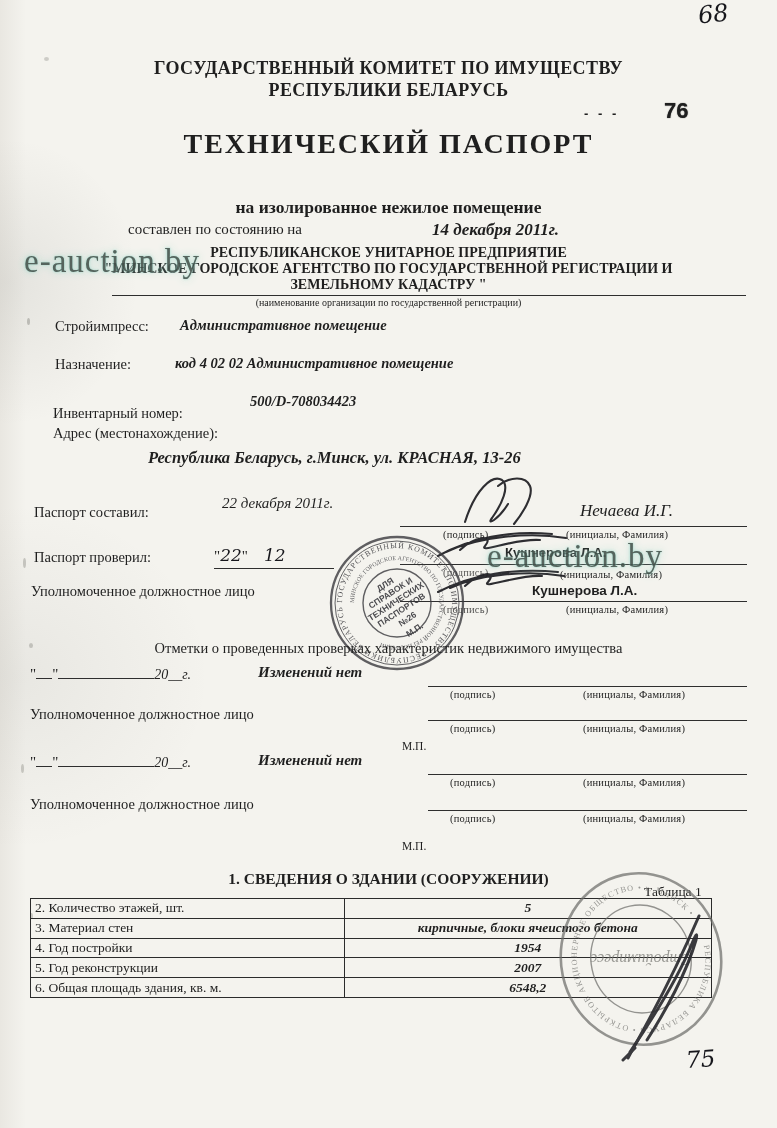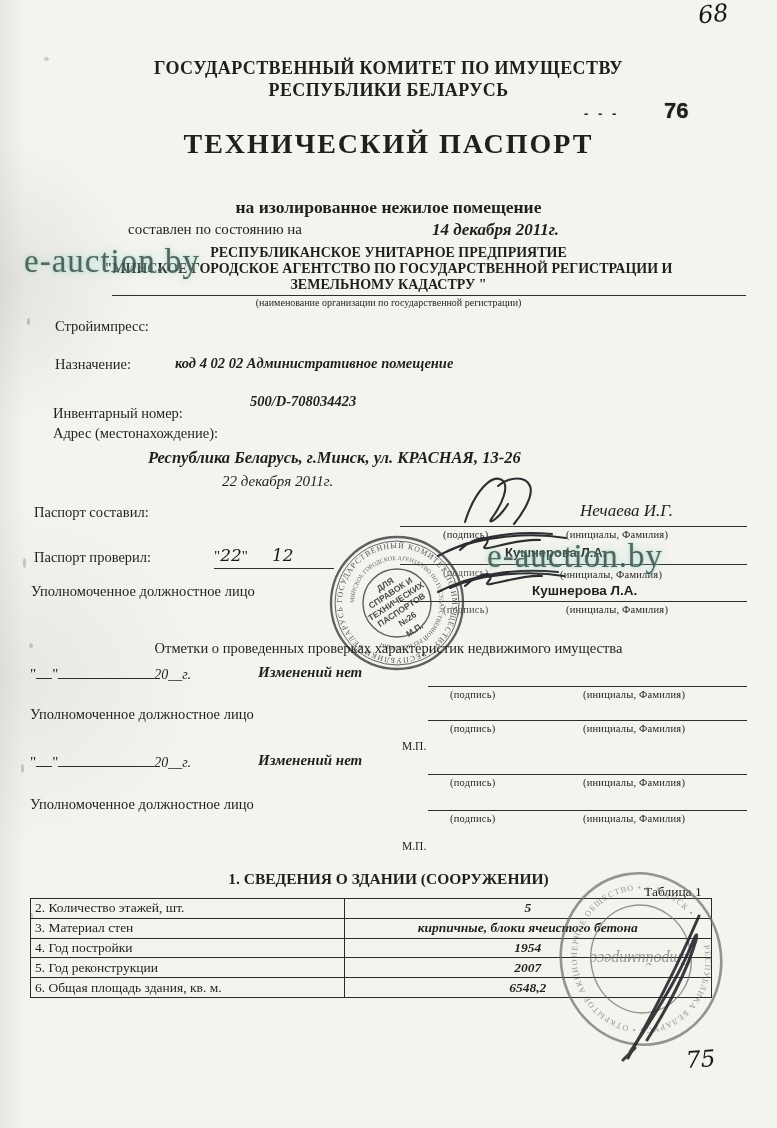--- a/index.html
+++ b/index.html
@@ -58,41 +58,42 @@
 
   <div class="abs ctr b" style="top:245px;font-size:14px">РЕСПУБЛИКАНСКОЕ УНИТАРНОЕ ПРЕДПРИЯТИЕ</div>
   <div class="abs ctr b" style="top:261px;font-size:14px">"МИНСКОЕ ГОРОДСКОЕ АГЕНТСТВО ПО ГОСУДАРСТВЕННОЙ РЕГИСТРАЦИИ И</div>
   <div class="abs ctr b" style="top:277px;font-size:14px">ЗЕМЕЛЬНОМУ КАДАСТРУ "</div>
   <div class="rule" style="left:112px;top:295px;width:634px"></div>
   <div class="abs ctr" style="top:297px;font-size:10px">(наименование организации по государственной регистрации)</div>
 
   <div class="abs wm" style="left:24px;top:243px">e-auction.by</div>
 
   <div class="abs lbl" style="left:55px;top:318px">Стройимпресс:</div>
+  <div class="abs val" style="left:180px;top:317px">Административное помещение</div>
 
   <div class="abs lbl" style="left:55px;top:356px">Назначение:</div>
   <div class="abs val" style="left:175px;top:355px">код 4 02 02 Административное помещение</div>
 
   <div class="abs lbl" style="left:53px;top:405px">Инвентарный номер:</div>
   <div class="abs val" style="left:250px;top:393px">500/D-708034423</div>
 
   <div class="abs lbl" style="left:53px;top:425px">Адрес (местонахождение):</div>
   <div class="abs b it" style="left:148px;top:448px;font-size:16.5px">Республика Беларусь, г.Минск, ул. КРАСНАЯ, 13-26</div>
 
   <div class="abs lbl" style="left:34px;top:504px">Паспорт составил:</div>
-  <div class="abs it" style="left:222px;top:473px;font-size:15px">22 декабря 2011г.</div>
+  <div class="abs it" style="left:222px;top:495px;font-size:15px">22 декабря 2011г.</div>
   <div class="rule" style="left:400px;top:526px;width:347px"></div>
   <div class="abs cap" style="left:443px;top:529px">(подпись)</div>
   <div class="abs it" style="left:580px;top:501px;font-size:17px">Нечаева И.Г.</div>
   <div class="abs cap" style="left:566px;top:529px">(инициалы, Фамилия)</div>
 
   <div class="abs lbl" style="left:34px;top:549px">Паспорт проверил:</div>
   <div class="abs" style="left:214px;top:545px">
     <span style="font-size:15px">"</span><span class="hw" style="font-size:17px">22</span><span style="font-size:15px">"</span>
-    <span class="hw" style="font-size:17px;margin-left:20px">12</span>
+    <span class="hw" style="font-size:17px;margin-left:12px">12</span>
   </div>
   <div class="rule" style="left:214px;top:568px;width:120px"></div>
   <div class="abs b" style="left:505px;top:545px;font-size:13px;font-family:'Liberation Sans',sans-serif">Кушнерова Л.А.</div>
   <div class="rule" style="left:400px;top:564px;width:347px"></div>
   <div class="abs cap" style="left:443px;top:567px;opacity:.75">(подпись)</div>
   <div class="abs cap" style="left:560px;top:569px">(инициалы, Фамилия)</div>
 
   <div class="abs lbl" style="left:31px;top:583px">Уполномоченное должностное лицо</div>
   <div class="abs b" style="left:532px;top:583px;font-size:13.5px;font-family:'Liberation Sans',sans-serif">Кушнерова Л.А.</div>
   <div class="rule" style="left:400px;top:601px;width:347px"></div>

